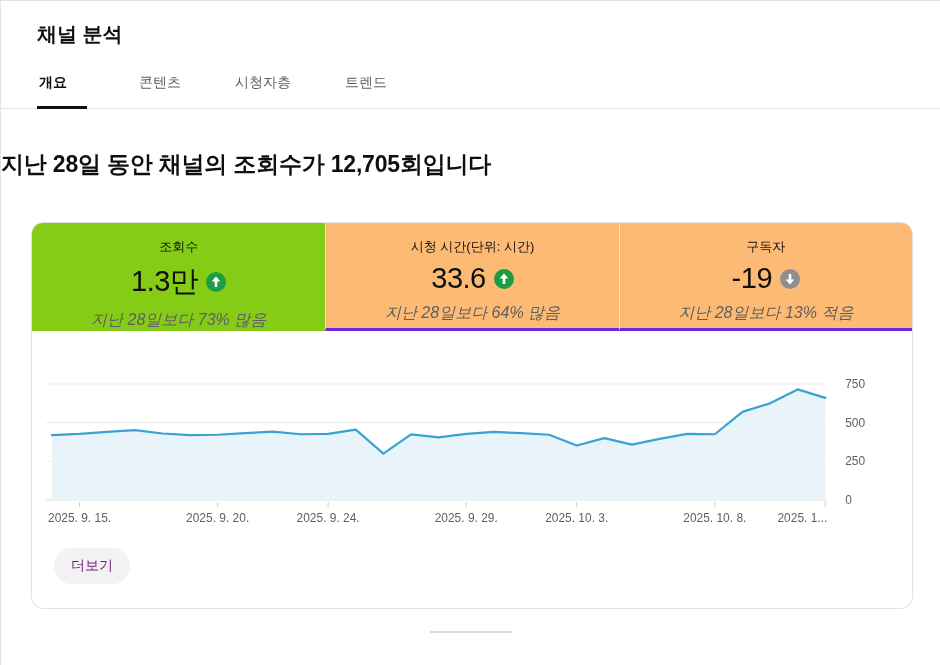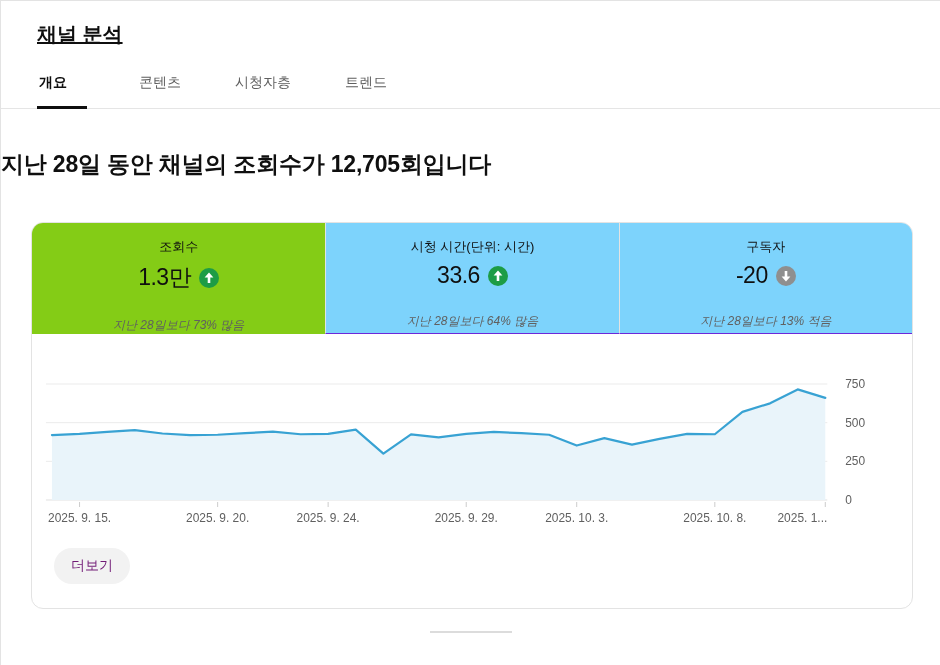--- a/index.html
+++ b/index.html
@@ -11,21 +11,20 @@
     overflow:hidden;
   }
   .page {
     width:940px; height:665px;
     border-left:1px solid #e3e3e3;
     border-top:1px solid #e3e3e3;
   }
   .page-title {
     font-size:20px; font-weight:700; color:#0f0f0f;
     margin:20px 13px 0 36px;
-    text-decoration:underline;
   }
   .tabbar {
     display:flex; align-items:flex-start; gap:50px;
     padding:26px 13px 0 36px;
     border-bottom:1px solid #e5e5e5;
   }
   .tab {
     font-size:14px; color:#606060; font-weight:500;
     padding:0 2px 14px 2px;
     margin-bottom:-1px;
@@ -51,41 +50,41 @@
     background:#fff;
   }
   .metric-row {
     display:grid;
     grid-template-columns:1fr 1fr 1fr;
     height:108px;
   }
   .metric-cell {
     text-align:center;
     padding-top:15px;
-    background:#7dd3fc;
-    border-bottom:1px solid #6d28d9;
+    background:#fdba74;
+    border-bottom:3px solid #6d28d9;
     cursor:pointer;
   }
   .metric-cell + .metric-cell { border-left:1px solid #e3e3e3; }
   .metric-cell.selected {
     background:#84cc16;
     border-bottom:none;
   }
   .metric-label { font-size:13px; color:#0f0f0f; }
   .metric-value-row {
     margin-top:6px;
     display:flex; align-items:center; justify-content:center; gap:8px;
   }
-  .metric-value { font-size:23px; font-weight:400; color:#0f0f0f; letter-spacing:-0.5px; }
+  .metric-value { font-size:29px; font-weight:400; color:#0f0f0f; letter-spacing:-0.5px; }
   .trend-icon { width:20px; height:20px; display:inline-block; }
   .trend-icon .circ-up { fill:#1d9c45; }
   .trend-icon .circ-down { fill:#8f8f8f; }
   .metric-subtitle {
-    margin-top:24px;
-    font-size:12px; font-style:italic; color:#606060;
+    margin-top:8px;
+    font-size:16px; font-style:italic; color:#606060;
   }
   .chart-wrap { padding-top:38px; }
   .chart-svg { display:block; width:100%; height:165px; }
   .more-button {
     margin:14px 0 24px 22px;
     display:inline-block;
     background:#f2f2f2; color:#701a75;
     border:none; border-radius:18px;
     font-size:14px; font-weight:500; font-family:inherit;
     padding:9px 17px;
@@ -141,21 +140,21 @@
               <path fill="#ffffff" d="M10 4.6 L14.4 9.4 L11.3 9.4 L11.3 15 L8.7 15 L8.7 9.4 L5.6 9.4 Z"></path>
             </svg>
           </span>
         </div>
         <div class="metric-subtitle">지난 28일보다 64% 많음</div>
       </div>
 
       <div class="metric-cell">
         <div class="metric-label">구독자</div>
         <div class="metric-value-row">
-          <span class="metric-value">-20</span>
+          <span class="metric-value">-19</span>
           <span class="trend-icon">
             <svg viewBox="0 0 20 20" width="20" height="20">
               <circle class="circ-down" cx="10" cy="10" r="10"></circle>
               <path fill="#ffffff" d="M10 15.4 L5.6 10.6 L8.7 10.6 L8.7 5 L11.3 5 L11.3 10.6 L14.4 10.6 Z"></path>
             </svg>
           </span>
         </div>
         <div class="metric-subtitle">지난 28일보다 13% 적음</div>
       </div>
 

